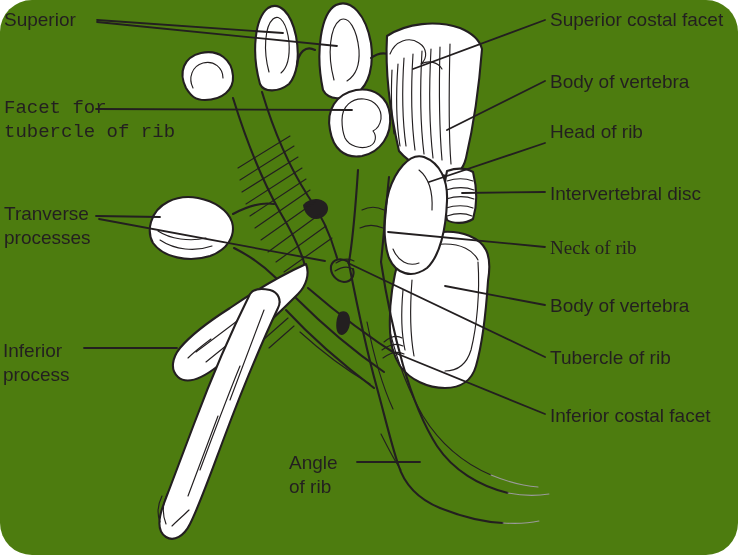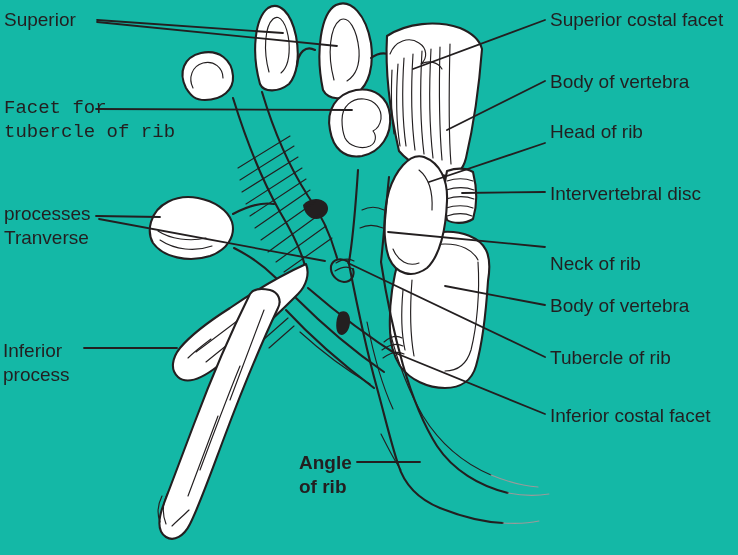--- a/index.html
+++ b/index.html
@@ -1,18 +1,18 @@
 <!DOCTYPE html>
 <html><head>
 <meta charset="utf-8">
 <style>
   html,body { margin:0; padding:0; background:#ffffff; }
   .stage {
-    position:relative; width:738px; height:555px; background:#14b8a6;
-    font-family:"Liberation Sans", sans-serif; overflow:hidden;
+    position:relative; width:738px; height:555px; background:#4d7c0f;
+    font-family:"Liberation Sans", sans-serif; overflow:hidden;border-radius:32px;
   }
   .stage svg.layer { position:absolute; left:0; top:0; width:738px; height:555px; }
   .label {
     position:absolute; color:#231f20; font-size:19px; line-height:24px;
     white-space:nowrap; letter-spacing:0;
   }
   .art { stroke:#231f20; fill:none; stroke-width:2.1; stroke-linecap:round; stroke-linejoin:round; }
   .bone { fill:#ffffff; }
   .fine { stroke-width:1.15; }
   .dark { fill:#231f20; stroke:none; }
@@ -170,44 +170,44 @@
 
   <div id="labels">
       <div class="label" style="left: 4px; top: 8px;">
         <div>Superior</div>
       </div>
       <div class="label" style="left: 4px; top: 96px; font-family: Liberation Mono, monospace;">
         <div>Facet for</div>
         <div>tubercle of rib</div>
       </div>
       <div class="label" style="left: 4px; top: 202px;">
+        <div>Tranverse</div>
         <div>processes</div>
-        <div>Tranverse</div>
       </div>
       <div class="label" style="left: 3px; top: 339px;">
         <div>Inferior</div>
         <div>process</div>
       </div>
-      <div class="label" style="left: 299px; top: 451px; font-weight: bold;">
+      <div class="label" style="left: 289px; top: 451px;">
         <div>Angle</div>
         <div>of rib</div>
       </div>
       <div class="label" style="left: 550px; top: 8px;">
         <div>Superior costal facet</div>
       </div>
       <div class="label" style="left: 550px; top: 70px;">
         <div>Body of vertebra</div>
       </div>
       <div class="label" style="left: 550px; top: 120px;">
         <div>Head of rib</div>
       </div>
       <div class="label" style="left: 550px; top: 182px;">
         <div>Intervertebral disc</div>
       </div>
-      <div class="label" style="left: 550px; top: 252px;">
+      <div class="label" style="left: 550px; top: 236px; font-family: Liberation Serif, serif;">
         <div>Neck of rib</div>
       </div>
       <div class="label" style="left: 550px; top: 294px;">
         <div>Body of vertebra</div>
       </div>
       <div class="label" style="left: 550px; top: 346px;">
         <div>Tubercle of rib</div>
       </div>
       <div class="label" style="left: 550px; top: 404px;">
         <div>Inferior costal facet</div>

